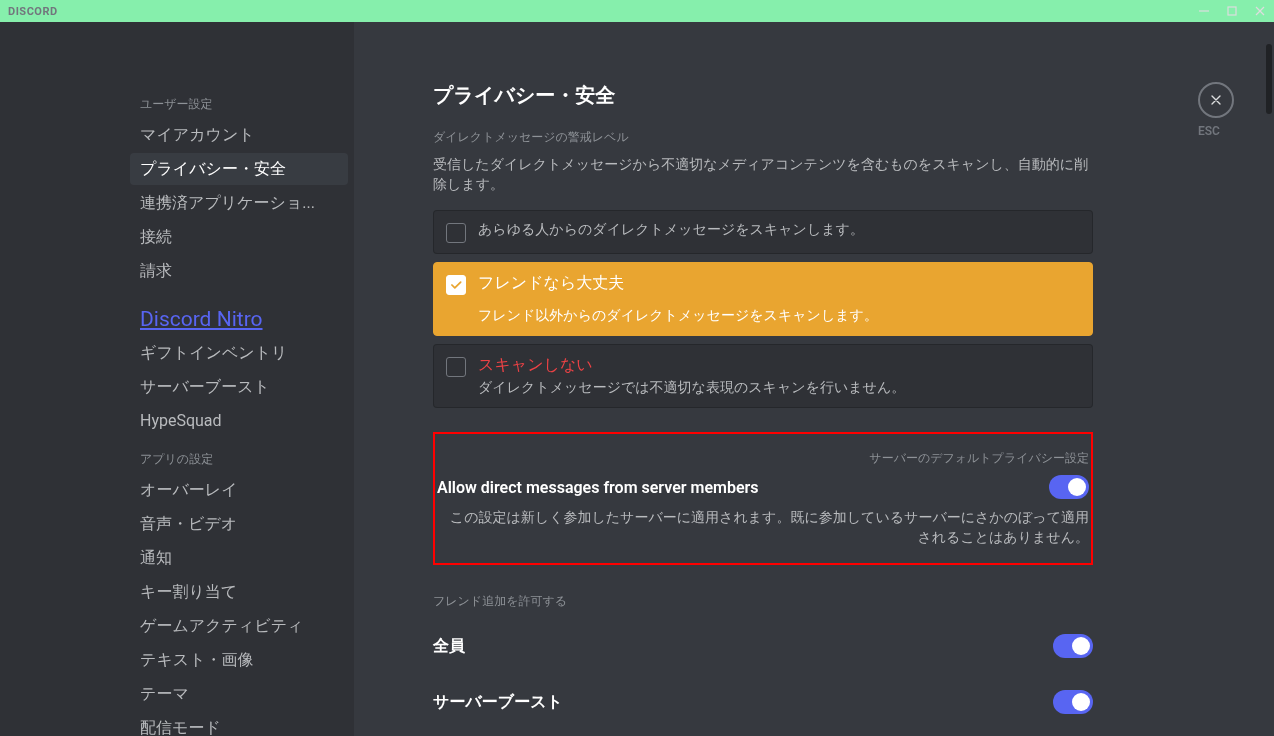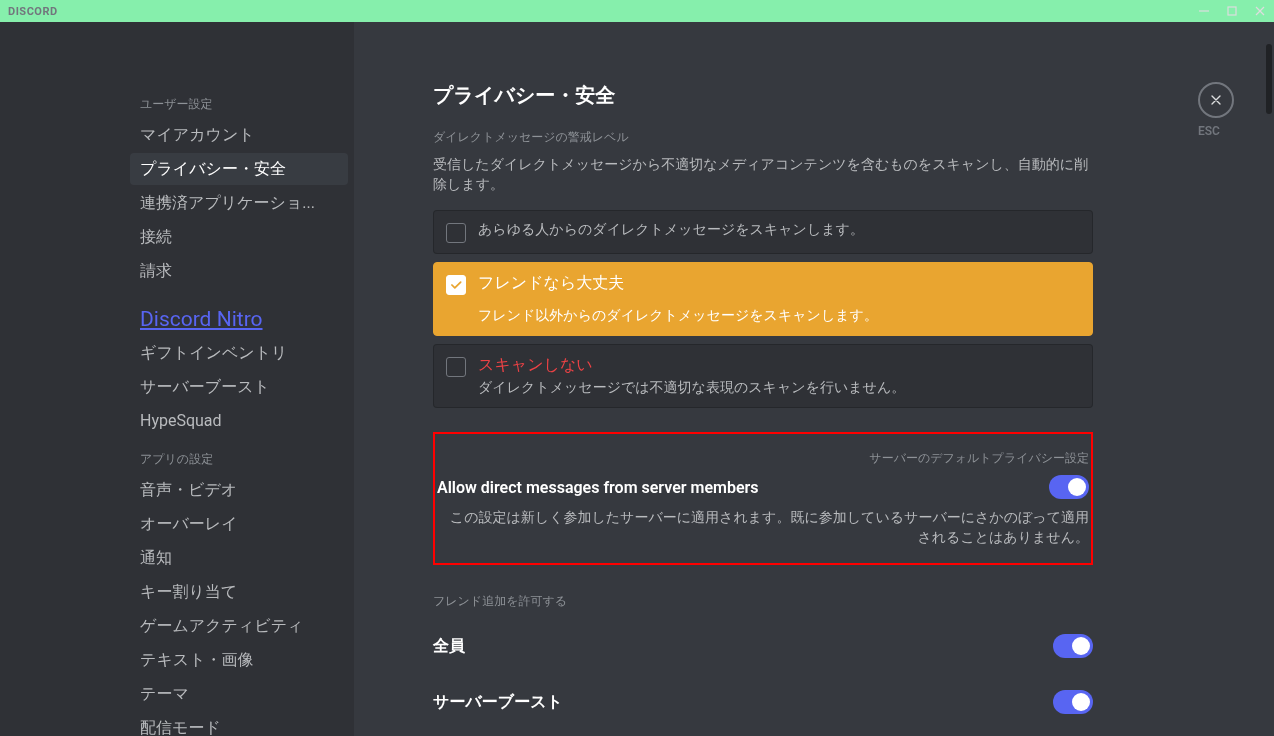--- a/index.html
+++ b/index.html
@@ -282,22 +282,22 @@
       <div class="sidebar-item">連携済アプリケーショ...</div>
       <div class="sidebar-item">接続</div>
       <div class="sidebar-item">請求</div>
 
       <div class="sidebar-category sidebar-item nitro" style="margin-top:16px;font-size:21px;color:#5865f2;text-decoration:underline;">Discord Nitro</div>
       <div class="sidebar-item">ギフトインベントリ</div>
       <div class="sidebar-item">サーバーブースト</div>
       <div class="sidebar-item">HypeSquad</div>
 
       <div class="sidebar-category">アプリの設定</div>
+      <div class="sidebar-item">オーバーレイ</div>
       <div class="sidebar-item">音声・ビデオ</div>
-      <div class="sidebar-item">オーバーレイ</div>
       <div class="sidebar-item">通知</div>
       <div class="sidebar-item">キー割り当て</div>
       <div class="sidebar-item">ゲームアクティビティ</div>
       <div class="sidebar-item">テキスト・画像</div>
       <div class="sidebar-item">テーマ</div>
       <div class="sidebar-item">配信モード</div>
     </div>
   </div>
 
   <div class="content">

